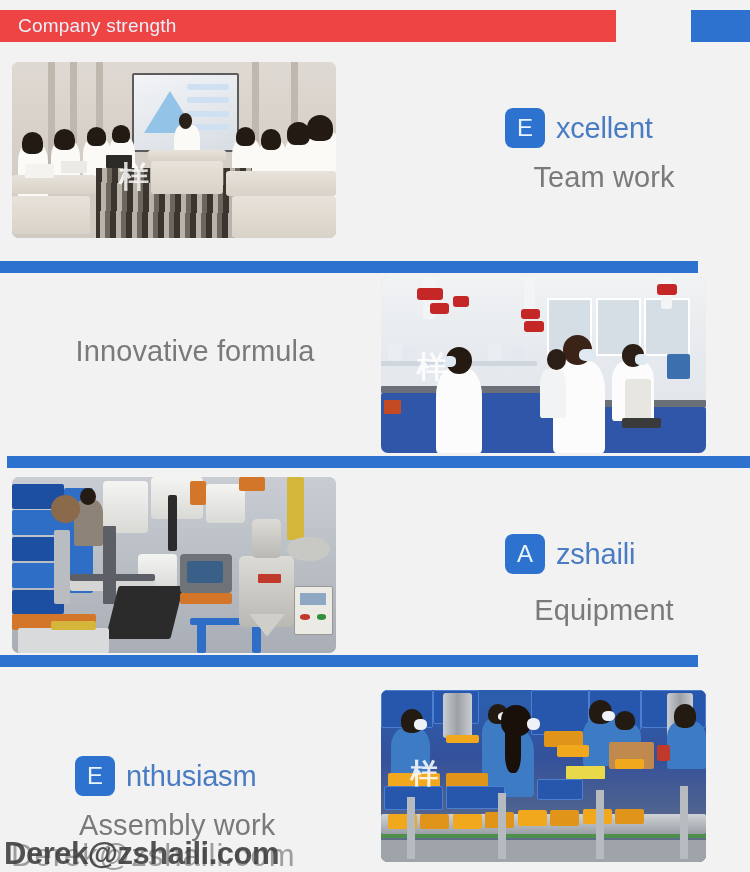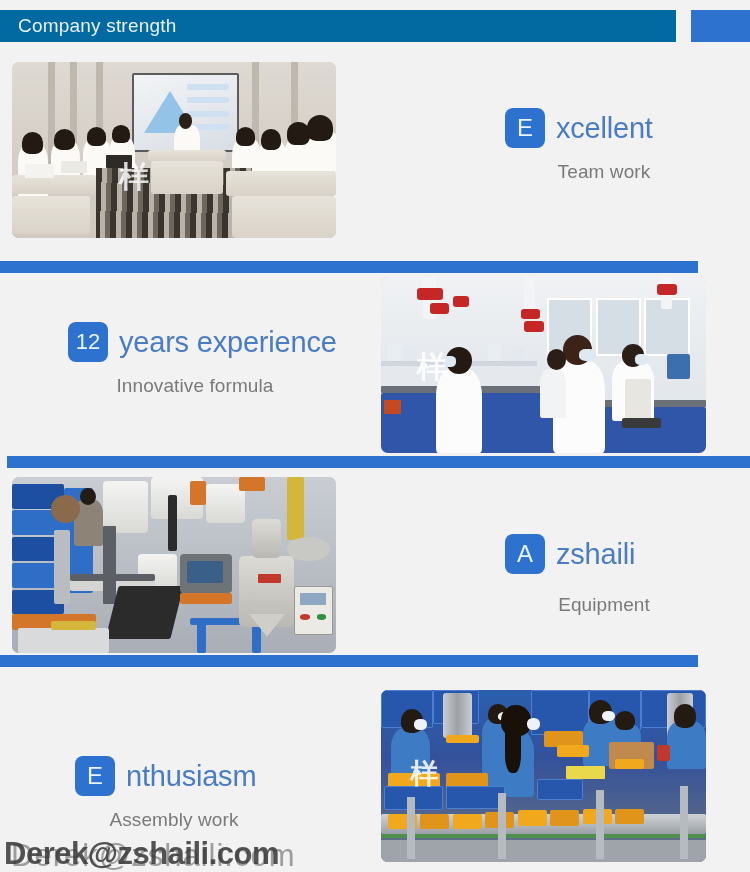--- a/index.html
+++ b/index.html
@@ -18,23 +18,23 @@
     height: 872px;
     background: #f2f2f2;
     overflow: hidden;
   }
 
   
   .header-bar {
     position: absolute;
     left: 0;
     top: 10px;
-    width: 676px;
+    width: 616px;
     height: 32px;
-    background: #0369a1;
+    background: #ef4444;
   }
   .header-title {
     position: absolute;
     left: 18px;
     top: 50%;
     transform: translateY(-50%);
     color: #e9f1fb;
     font-size: 19px;
     font-weight: 300;
     letter-spacing: 0.2px;
@@ -98,21 +98,21 @@
   .title-rest {
     margin-left: 11px;
     color: #4a7cc4;
     font-size: 29px;
     font-weight: 300;
     letter-spacing: -0.2px;
   }
   .subtitle {
     margin-top: 13px;
     color: #7a7a7a;
-    font-size: 19px;
+    font-size: 29px;
     font-weight: 300;
     letter-spacing: 0.1px;
     white-space: nowrap;
   }
   .tb-enthusiasm { left: 505px; top: 108px; }
   .tb-enthusiasm .subtitle { text-align: center; width: 190px; margin-left: 4px; }
 
   .tb-experience { left: 68px;  top: 322px; }
   .tb-experience .subtitle { text-align: center; width: 250px; margin-left: 2px; }
 
@@ -286,24 +286,20 @@
     <div class="title-row">
       <span class="badge">E</span>
       <span class="title-rest">xcellent</span>
     </div>
     <div class="subtitle">Team work</div>
   </div>
 
   <div class="divider d1"></div>
 
   <div class="textblock tb-experience">
-    <div class="title-row">
-      <span class="badge num">12</span>
-      <span class="title-rest">years experience</span>
-    </div>
     <div class="subtitle">Innovative formula</div>
   </div>
 
   <div class="photo photo-lab">
     <div class="scene">
       <div class="lyr lb-wall"></div>
       <div class="lyr lb-window" style="left:51%;top:12%;width:14%;height:33%"></div>
       <div class="lyr lb-window" style="left:66%;top:12%;width:14%;height:33%"></div>
       <div class="lyr lb-window" style="left:81%;top:12%;width:14%;height:33%"></div>
 

